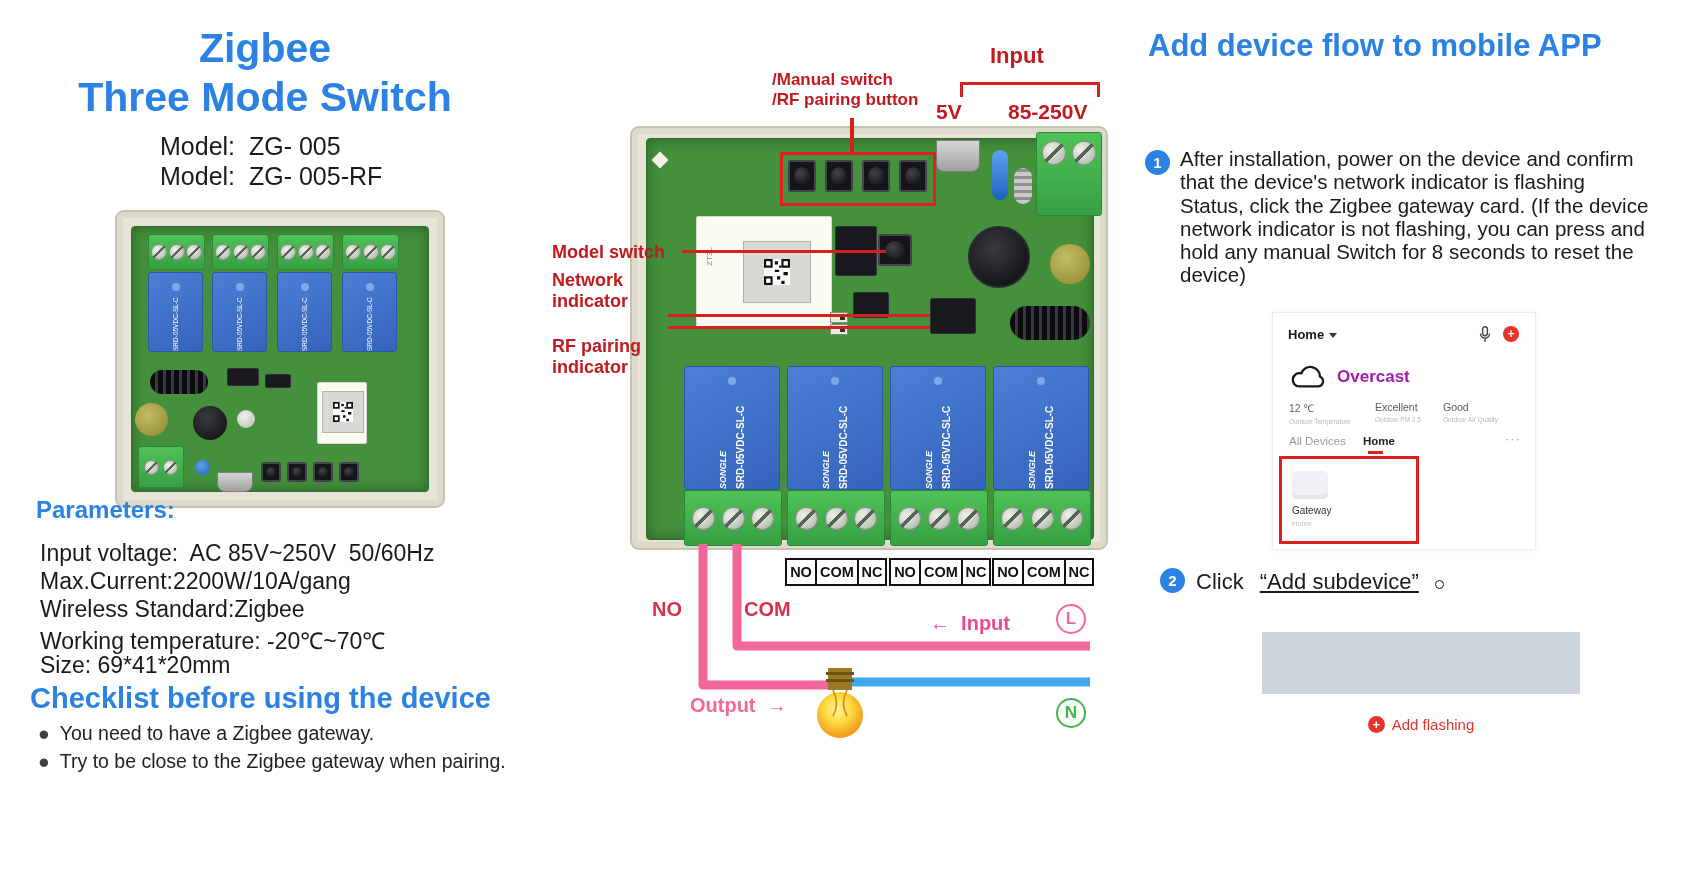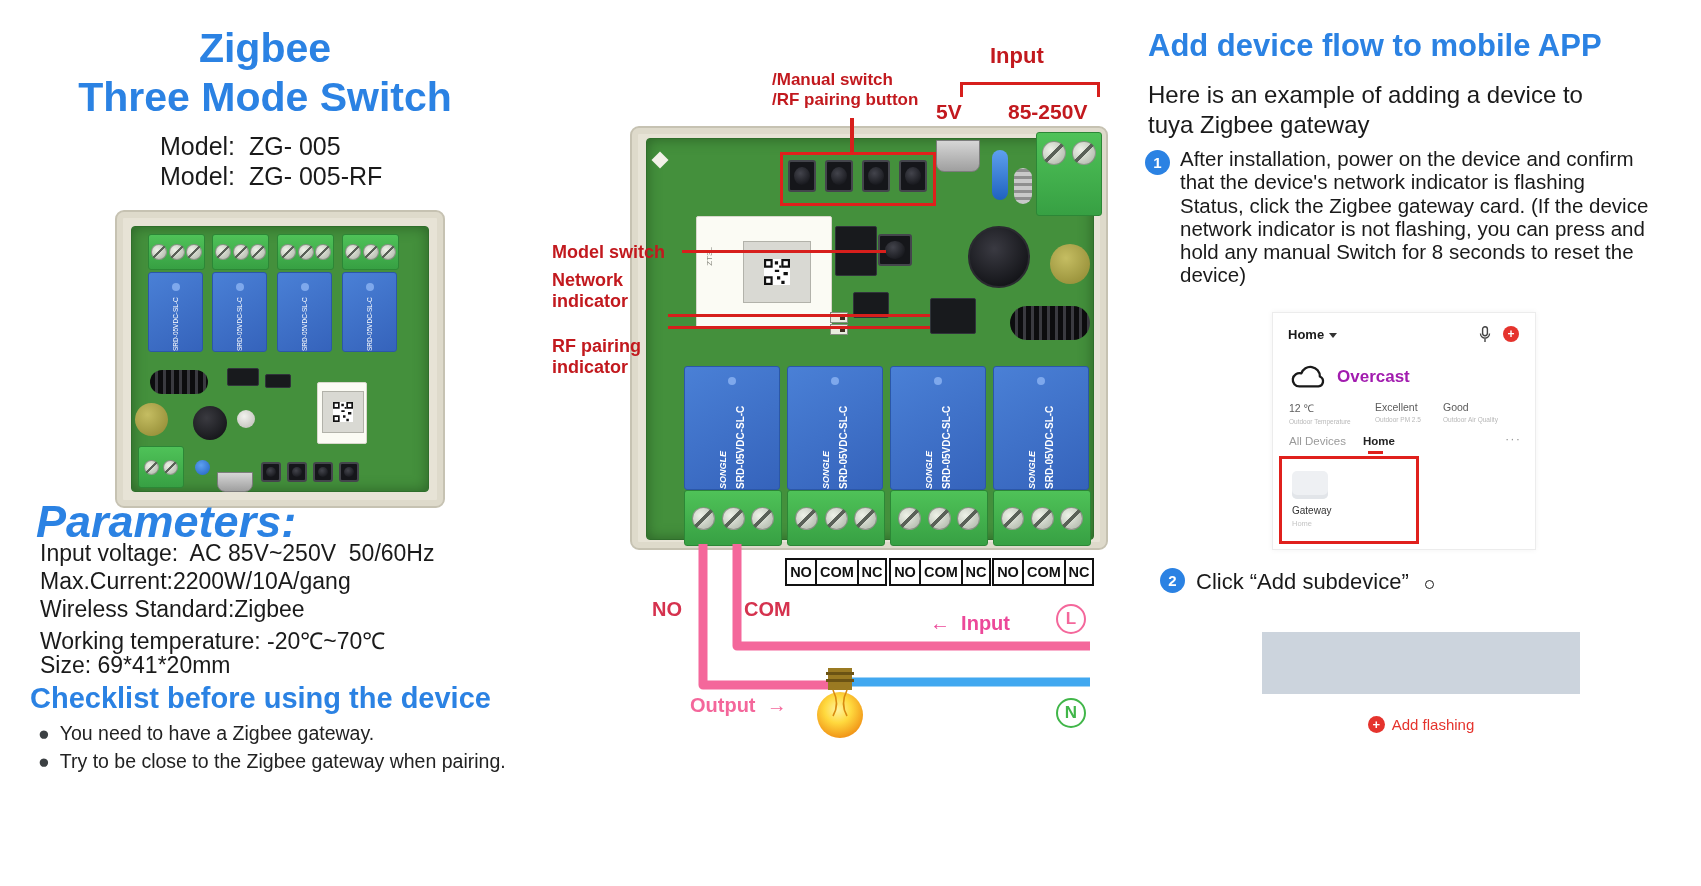--- a/index.html
+++ b/index.html
@@ -151,21 +151,21 @@
         <span class="screw" style="width:13px;height:13px;"></span>
       </div>
     <div class="cap-round" style="left:80px;top:250px;width:15px;height:15px;background:radial-gradient(circle at 40% 35%,#5ea0ef,#1f62c0);"></div>
     <div class="usb" style="left:102px;top:262px;width:34px;height:18px;"></div>
     <div class="tact" style="left:146px;top:252px;width:20px;height:20px;"></div>
     <div class="tact" style="left:172px;top:252px;width:20px;height:20px;"></div>
     <div class="tact" style="left:198px;top:252px;width:20px;height:20px;"></div>
     <div class="tact" style="left:224px;top:252px;width:20px;height:20px;"></div>
   </div>
 
-  <div class="abs blue-h" style="left:36px;top:496px;font-size:45px;font-style:italic;">Parameters:</div>
+  <div class="abs blue-h" style="left:36px;top:496px;font-size:24px;">Parameters:</div>
   <div class="abs pre" style="left:40px;top:540px;font-size:23px;">Input voltage:  AC 85V~250V  50/60Hz</div>
   <div class="abs pre" style="left:40px;top:568px;font-size:23px;">Max.Current:2200W/10A/gang</div>
   <div class="abs pre" style="left:40px;top:596px;font-size:23px;">Wireless Standard:Zigbee</div>
   <div class="abs pre" style="left:40px;top:624px;font-size:23px;">Working temperature: -20℃~70℃</div>
   <div class="abs pre" style="left:40px;top:652px;font-size:23px;">Size: 69*41*20mm</div>
 
   <div class="abs blue-h" style="left:30px;top:682px;font-size:29px;">Checklist before using the device</div>
   <div class="abs" style="left:38px;top:722px;font-size:19.5px;color:#222;">
     <span style="color:#3c4043;margin-right:10px;">●</span><span>You need to have a Zigbee gateway.</span>
   </div>
@@ -321,24 +321,20 @@
   </div>
 
   <div class="wlab" style="left:652px;top:598px;color:#d5324e;font-size:20px;">NO</div>
   <div class="wlab" style="left:744px;top:598px;color:#d5324e;font-size:20px;">COM</div>
   <div class="wlab pre" style="left:930px;top:612px;color:#ec4899;font-size:20px;">←  Input</div>
   <div class="wlab pre" style="left:690px;top:694px;color:#f4679b;font-size:20px;">Output  →</div>
   <div class="lncircle" style="left:1056px;top:604px;border:2.5px solid #f4679b;color:#f4679b;">L</div>
   <div class="lncircle" style="left:1056px;top:698px;border:2.5px solid #41b649;color:#41b649;">N</div>
 
   <div class="abs blue-h" style="left:1148px;top:28px;font-size:31px;">Add device flow to mobile APP</div>
-  <div class="abs" style="left:1148px;top:80px;font-size:24px;line-height:30px;">
-    <div>Here is an example of adding a device to</div>
-    <div>tuya Zigbee gateway</div>
-  </div>
 
   <div class="step-circle" style="left:1145px;top:150px;">1</div>
   <div class="abs" style="left:1180px;top:147px;width:470px;font-size:20.5px;line-height:23.3px;">After installation, power on the device and confirm that the device's network indicator is flashing Status, click the Zigbee gateway card. (If the device network indicator is not flashing, you can press and hold any manual Switch for 8 seconds to reset the device)</div>
 
   <div class="app-card" style="left:1272px;top:312px;width:262px;height:236px;">
     <div class="abs" style="left:15px;top:14px;font-size:13px;font-weight:bold;color:#1a1a1a;">
       <span>Home</span><span class="chev"></span>
     </div>
     <svg class="abs" style="left:206px;top:13px;" width="12" height="17" viewBox="0 0 12 17">
       <rect x="3.6" y="0.7" width="4.8" height="9" rx="2.4" fill="none" stroke="#444" stroke-width="1.4"></rect>
@@ -369,21 +365,21 @@
     <div class="abs" style="left:6px;top:143px;width:134px;height:82px;border:3px solid #e0201c;">
       <div class="gateway-icon" style="left:10px;top:12px;width:36px;height:28px;position:absolute;"></div>
       <div class="abs" style="left:10px;top:46px;font-size:10px;color:#333;">Gateway</div>
       <div class="abs" style="left:10px;top:60px;font-size:7.5px;color:#c4c4c4;">Home</div>
     </div>
   </div>
 
   <div class="step-circle" style="left:1160px;top:568px;">2</div>
   <div class="abs" style="left:1196px;top:569px;font-size:22px;">
     <span>Click</span>
-    <span style="">“Add subdevice”</span>
+    <span style="margin-left:10px;text-decoration:underline;">“Add subdevice”</span>
     <span class="jp-period"></span>
   </div>
 
   <div class="abs" style="left:1262px;top:632px;width:318px;height:62px;background:#ccd4dd;"></div>
   <div class="abs" style="left:1262px;top:716px;width:318px;display:flex;justify-content:center;align-items:center;gap:7px;">
     <span class="plus-circle" style="width:17px;height:17px;font-size:13px;">+</span>
     <span style="color:#e5332d;font-size:15px;">Add flashing</span>
   </div>
 
 </div>

